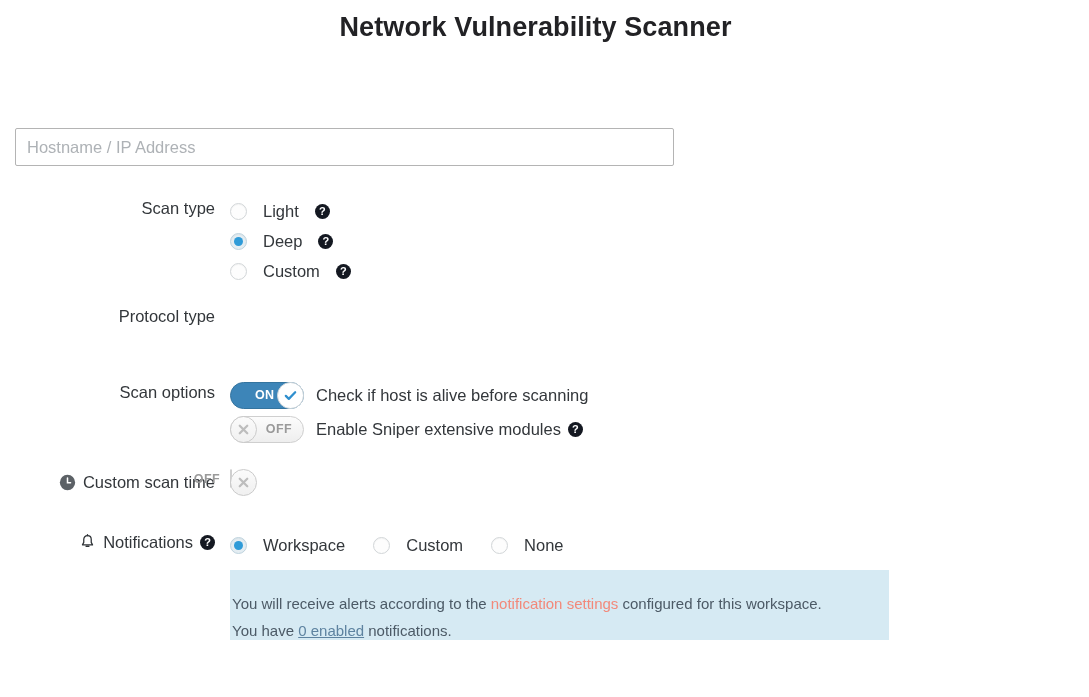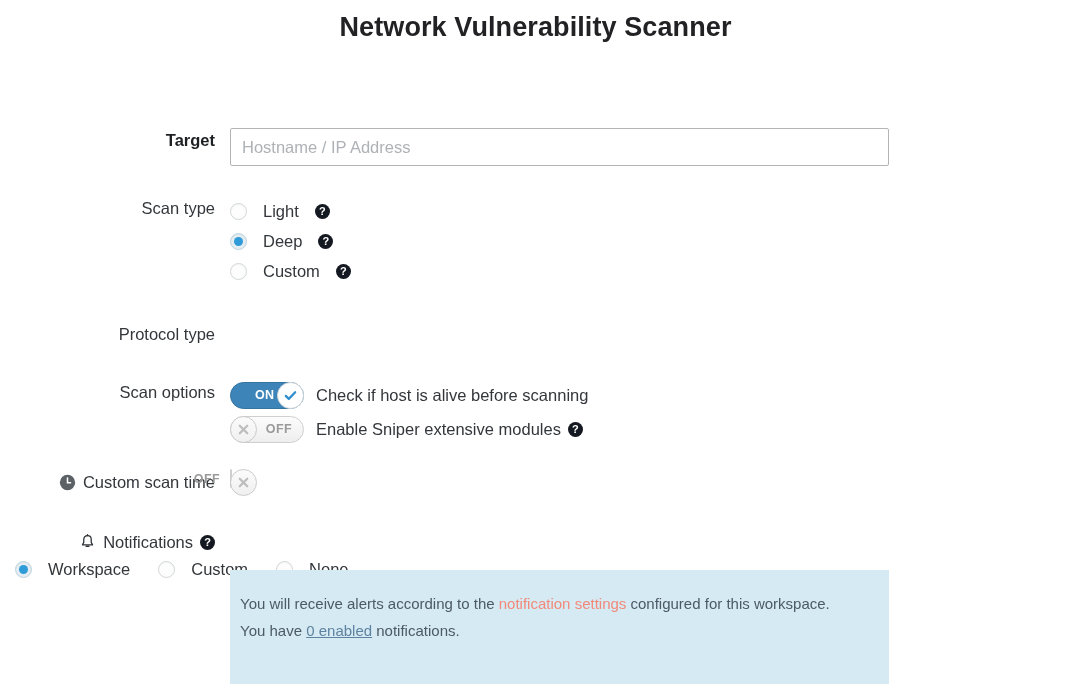--- a/index.html
+++ b/index.html
@@ -102,50 +102,49 @@
   }
   .toggle.off .knob {
     left: -1px; background: linear-gradient(#fbfbfb,#f0f0f0); border: 1px solid #cbcbcb;
   }
   .knob svg { display: block; }
   .toggle-desc { font-size: 16.5px; color: #33373b; display: flex; align-items: center; gap: 7px; }
 
   
   .scantype-row { top: 196px; left: 0; }
   .scantype-row .label-col { align-items: flex-start; height: auto; padding-top: 3px; }
-  .protocol-row { top: 322px; left: 0; }
+  .protocol-row { top: 304px; left: 0; }
   .scanoptions-row { top: 378px; left: 0; }
   .scanoptions-row .label-col { align-items: flex-start; height: auto; padding-top: 5px; }
   .customtime-row { top: 470px; left: 0; }
-  .notifications-row { top: 530px; left: 0; flex-direction: column; }
+  .notifications-row { top: 530px; left: 0; }
 
   .icon-left { display: inline-flex; align-items: center; }
 
   
   .info-box {
     position: absolute; left: 230px; top: 570px;
-    width: 659px; height: 114px;
+    width: 659px; height: 70px;
     background: #d6eaf3;
-    padding: 20px 0 0 10px;
+    padding: 20px 0 0 2px;
   }
   .info-line {
     font-size: 15px; color: #4c5a66; line-height: 27px;
   }
   .link-coral { color: #f2897a; text-decoration: none; cursor: pointer; }
   .link-blue { color: #5e83a0; text-decoration: underline; cursor: pointer; }
 </style>
 </head>
 <body>
 
 <div class="page">
 
   <div class="title">Network Vulnerability Scanner</div>
 
   <div class="row target-row">
-    <div class="label-col bold">Target</div>
     <div class="ctrl-col">
       <input class="text-input" type="text" placeholder="Hostname / IP Address" style="">
     </div>
   </div>
 
   <div class="row scantype-row">
     <div class="label-col">Scan type</div>
     <div class="ctrl-col">
 
       <div class="radio-line">

